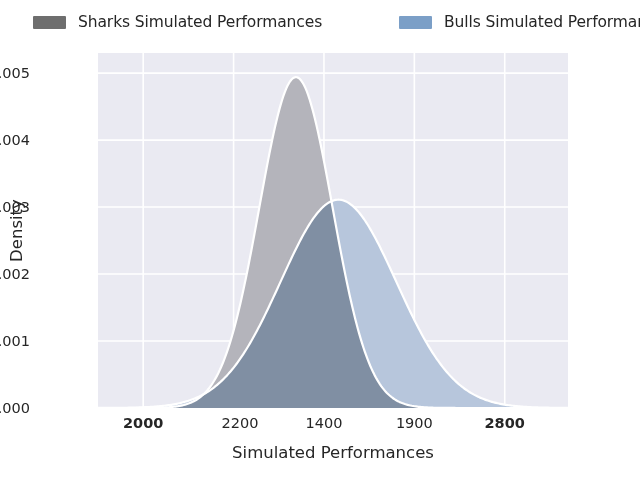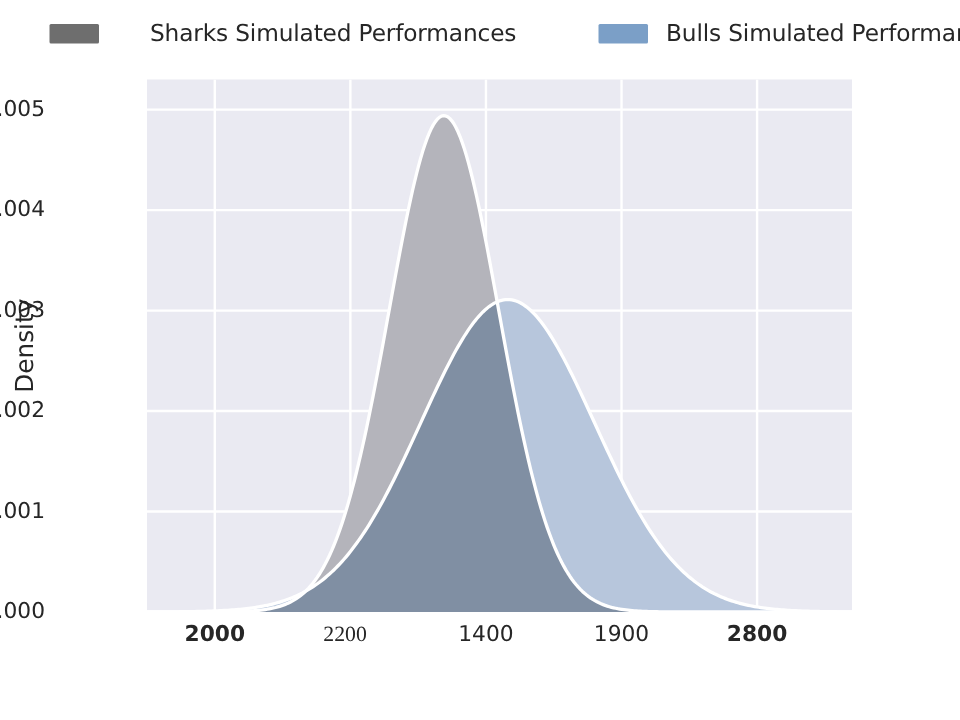--- a/index.html
+++ b/index.html
@@ -26,21 +26,21 @@
     top: 0;
     width: 640px;
     height: 48px;
   }
   .legend-entry {
     position: absolute;
     display: flex;
     align-items: center;
     top: 13px;
   }
-  .legend-entry.e0 { left: 33px; gap: 22px; }
+  .legend-entry.e0 { left: 33px; }
   .legend-entry.e1 { left: 399px; }
   .legend-swatch {
     width: 33px;
     height: 13px;
     border-radius: 1px;
     margin-right: 12px;
     flex: none;
   }
   .legend-label {
     font-size: 15.5px;
@@ -151,21 +151,22 @@
   <div id="ticks-y">
       <div class="tick-label-y" style="top: 408px;">0.000</div>
       <div class="tick-label-y" style="top: 341.019px;">0.001</div>
       <div class="tick-label-y" style="top: 274.038px;">0.002</div>
       <div class="tick-label-y" style="top: 207.057px;">0.003</div>
       <div class="tick-label-y" style="top: 140.075px;">0.004</div>
       <div class="tick-label-y" style="top: 73.0943px;">0.005</div>
     </div>
   <div id="ticks-x">
       <div class="tick-label-x" style="left: 143.192px; font-weight: bold;">2000</div>
-      <div class="tick-label-x" style="left: 230px; font-family: Liberation Serif, serif;">2200</div>
+      <div class="tick-label-x" style="left: 240px;">2200</div>
       <div class="tick-label-x" style="left: 323.962px;">1400</div>
       <div class="tick-label-x" style="left: 414.346px;">1900</div>
       <div class="tick-label-x" style="left: 504.731px; font-weight: bold;">2800</div>
     </div>
 
+  <div id="xlabel">Simulated Performances</div>
   <div id="ylabel">Density</div>
 
 </div>
 
 </body></html>

